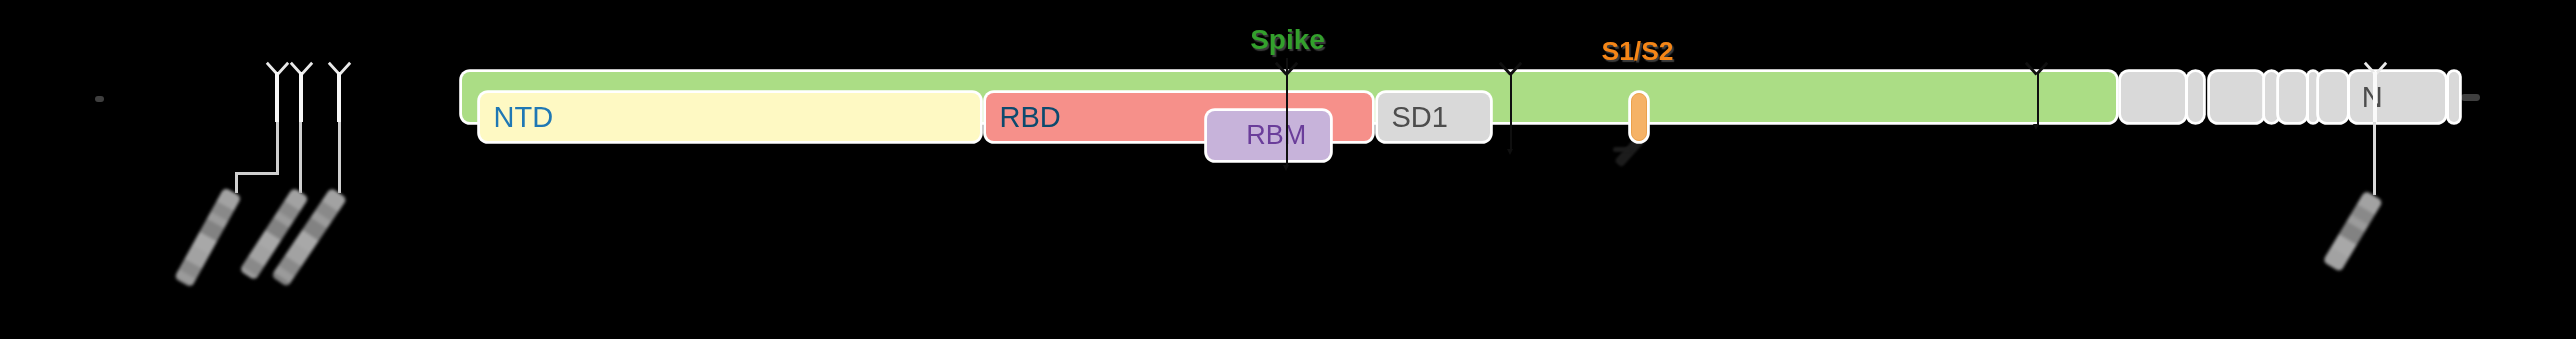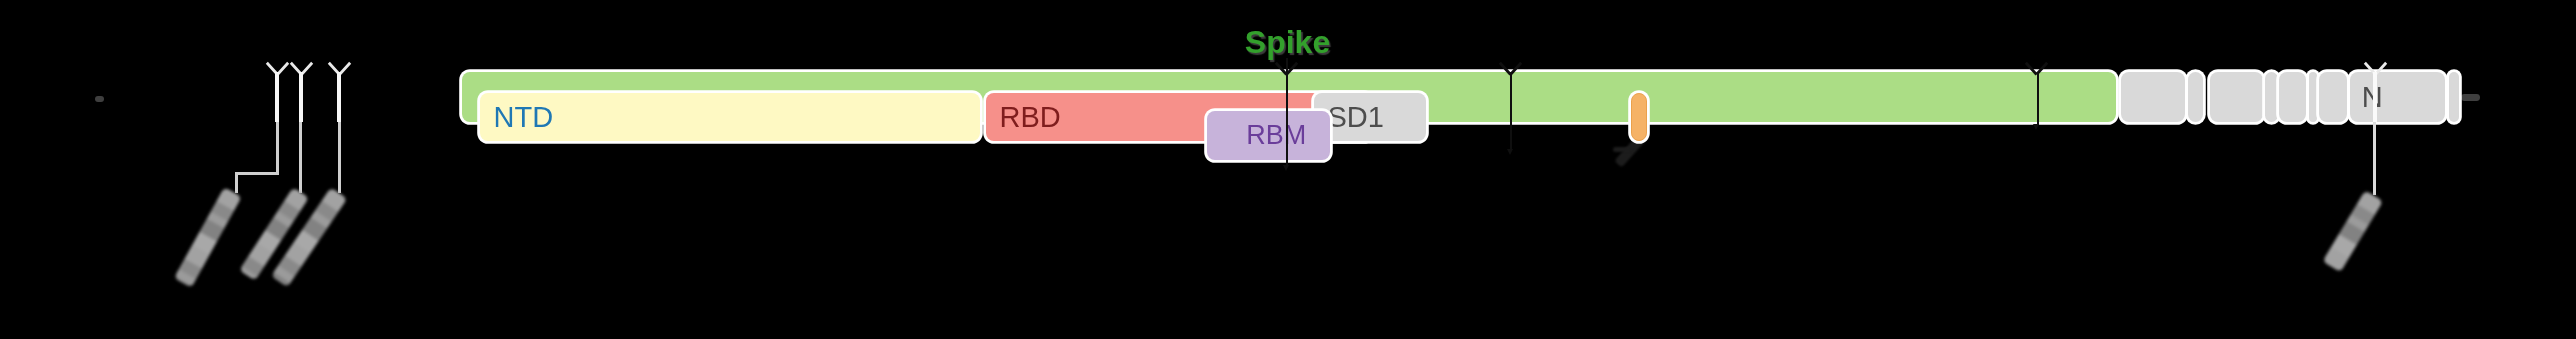--- a/index.html
+++ b/index.html
@@ -13,21 +13,21 @@
   .stub{position:absolute;background:#3f3f3f;border-radius:3.4px;z-index:1;}
   .stripe{position:absolute;z-index:4;}
   .marker-y{position:absolute;z-index:4;}
   .connector{position:absolute;background:#cfcfcf;z-index:4;}
   .pin-line{position:absolute;width:2.2px;background:#0f0f0f;z-index:6;}
   .pin-foot{position:absolute;width:0;height:0;z-index:6;
             border-left:3.9px solid transparent;border-right:3.9px solid transparent;
             border-top:6.2px solid #0f0f0f;}
   .float-label{position:absolute;width:169px;text-align:center;font-weight:bold;
                z-index:7;white-space:nowrap;}
-  .spike-label{font-size:32px;color:#33a02c;text-shadow:1.7px 1.7px 1.1px rgba(72,72,72,0.85);}
+  .spike-label{font-size:28px;color:#33a02c;text-shadow:1.7px 1.7px 1.1px rgba(72,72,72,0.85);}
   .s1s2-label{font-size:26.4px;color:#f58617;text-shadow:1.7px 1.7px 1.1px rgba(72,72,72,0.85);}
   .mutlabel{position:absolute;border-radius:5px;transform-origin:left center;z-index:5;
             filter:blur(1.4px);
             background:repeating-linear-gradient(90deg,
               #a2a2a2 0 15.7px,#898989 15.7px 28px,#9b9b9b 28px 36px,
               #828282 36px 51px,#a8a8a8 51px 66px);}
   .darkmark{position:absolute;background:#1c1c1c;border-radius:3.4px;z-index:2;
             transform-origin:left center;filter:blur(0.8px);}
 </style>
 </head>
@@ -50,31 +50,32 @@
   <div class="box gene" style="left:2319px;width:28px;"></div>
   <div class="box gene" style="left:2350px;width:95px;">
     <span class="boxlabel" style="padding-left:11.8px;">N</span>
   </div>
   <div class="box gene" style="left:2449px;width:10px;"></div>
 
   <div class="box domain" style="left:480px;width:500px;background:#fef9c3;">
     <span class="boxlabel" style="color:#1f78b4;">NTD</span>
   </div>
   <div class="box domain" style="left:986px;width:386px;background:#f6908a;">
-    <span class="boxlabel" style="color:#7f1d1d;">RBD</span>
+    <span class="boxlabel" style="color:#0c4a6e;">RBD</span>
   </div>
   <div class="box" style="left:1207px;top:111px;width:123px;height:49px;background:#c7b3da;z-index:4;justify-content:center;">
     <span class="boxlabel" style="color:#6a3d9a;font-size:27px;padding-left:15.7px;">RBM</span>
   </div>
-  <div class="box domain" style="left:1314px;width:112px;background:#d9d9d9;">
+  <div class="box domain" style="left:1378px;width:112px;background:#d9d9d9;">
     <span class="boxlabel">SD1</span>
   </div>
   <div class="box domain" style="left:1631px;width:16.3px;background:#f5b266;border:1.7px solid #eba14b;border-radius:7.9px;"></div>
 
   <div class="float-label spike-label" style="left:1203px;top:23.6px;">Spike</div>
+  <div class="float-label s1s2-label" style="left:1553px;top:36px;">S1/S2</div>
 
   <svg class="marker-y" style="left:1274px;top:61px;" width="25" height="14.6" viewBox="0 0 44 26">
     <path d="M3 3 L22 24 M41 3 L22 24" stroke="#0f0f0f" stroke-width="5" fill="none"></path>
     </svg>
   <div class="pin-line" style="left:1286px;top:58px;height:107px;"></div>
   <div class="pin-foot" style="left:1283px;top:165px;"></div>
 
   <svg class="marker-y" style="left:1498px;top:61px;" width="25" height="14.6" viewBox="0 0 44 26">
     <path d="M3 3 L22 24 M41 3 L22 24" stroke="#0f0f0f" stroke-width="5" fill="none"></path>
     </svg>

